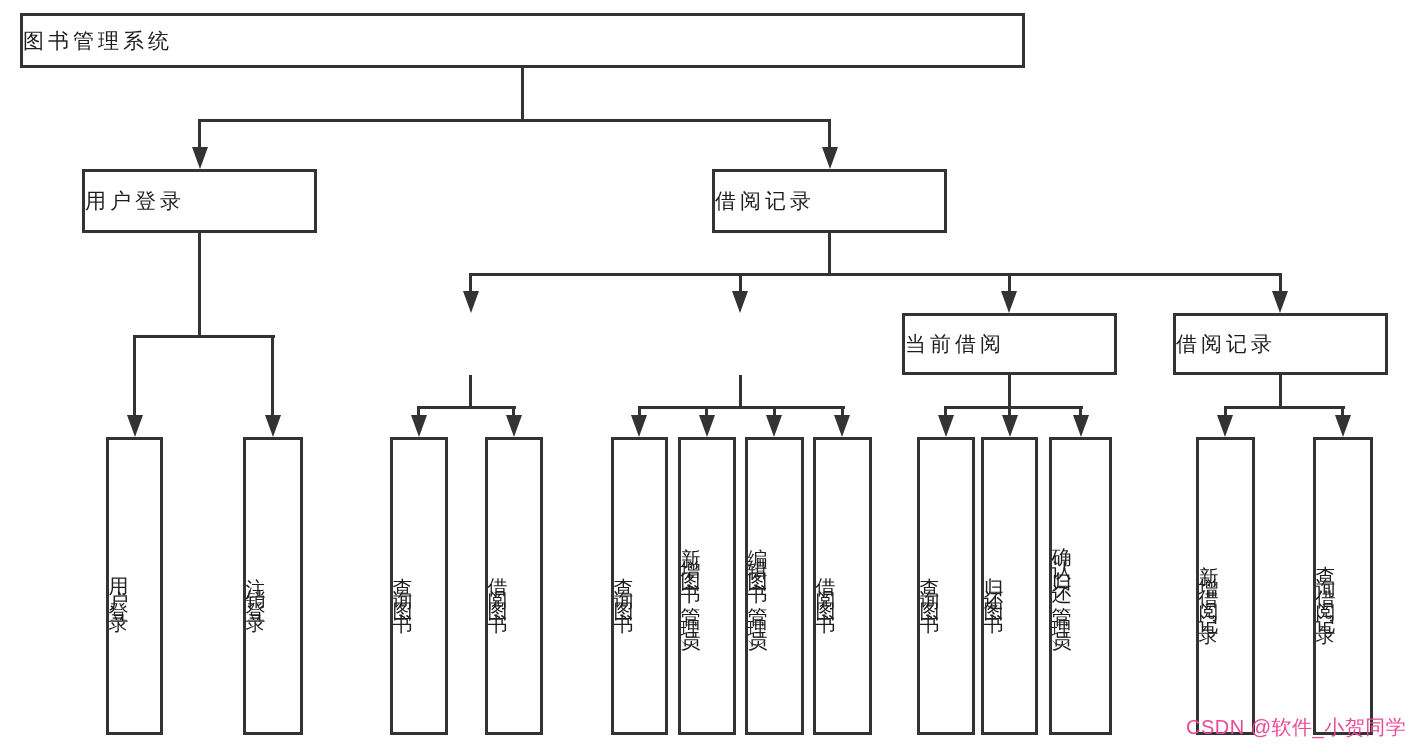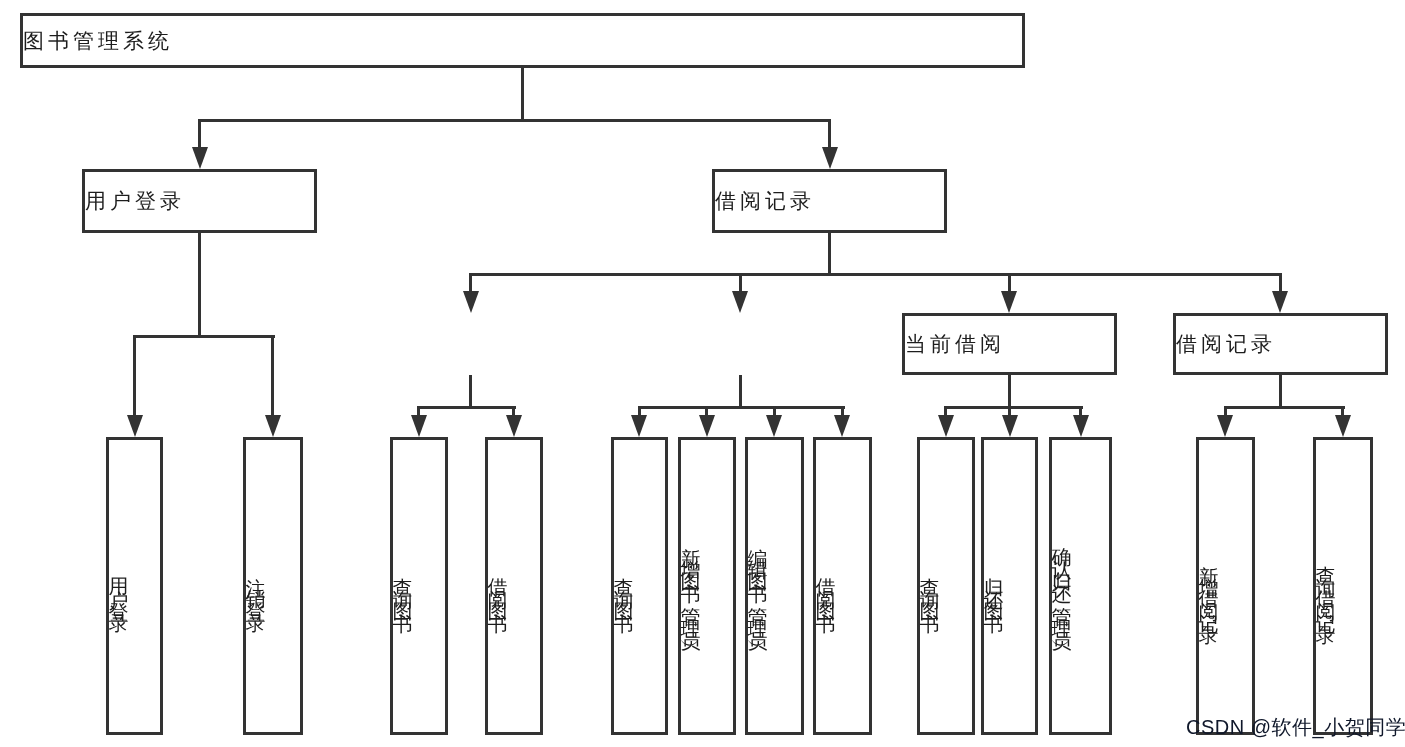--- a/index.html
+++ b/index.html
@@ -41,21 +41,21 @@
     width: 0; height: 0;
     border-left: 8px solid transparent;
     border-right: 8px solid transparent;
     border-top: 22px solid #333333;
   }
   .watermark {
     position: absolute;
     left: 1186px;
     top: 714px;
     font-size: 20px;
-    color: #0f172a;
+    color: #ec4899;
     letter-spacing: 0.5px;
     white-space: nowrap;
     z-index: 5;
   }
 </style>
 </head>
 <body>
 
 <div class="canvas">
 

